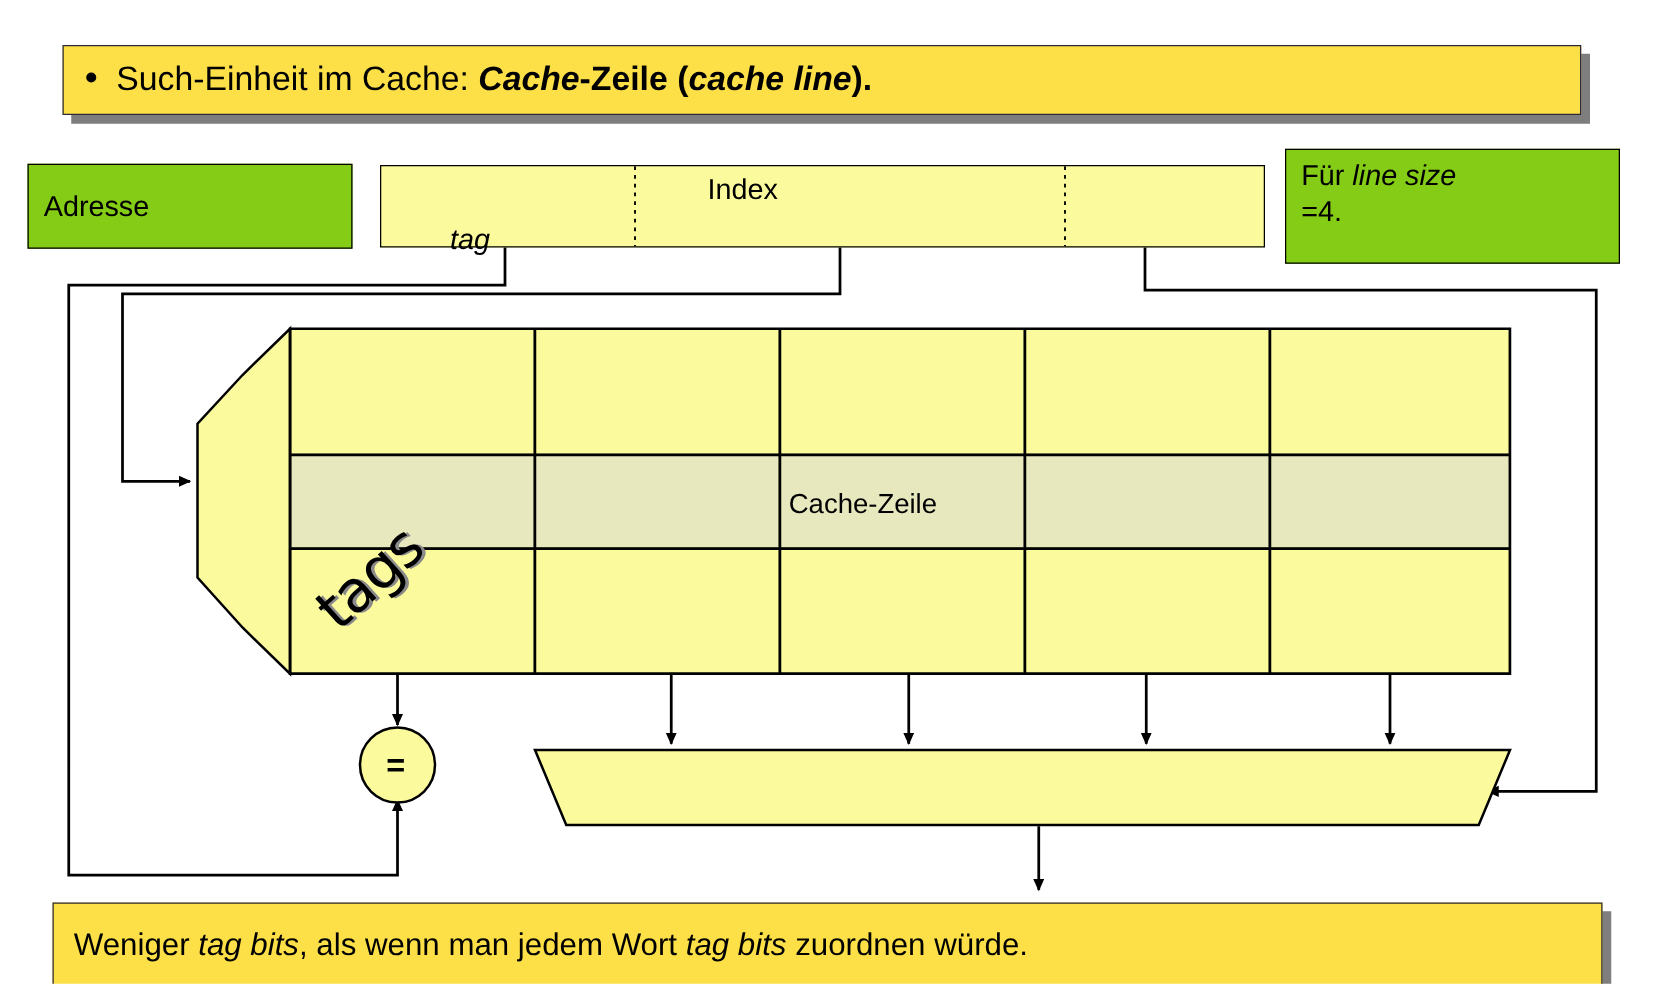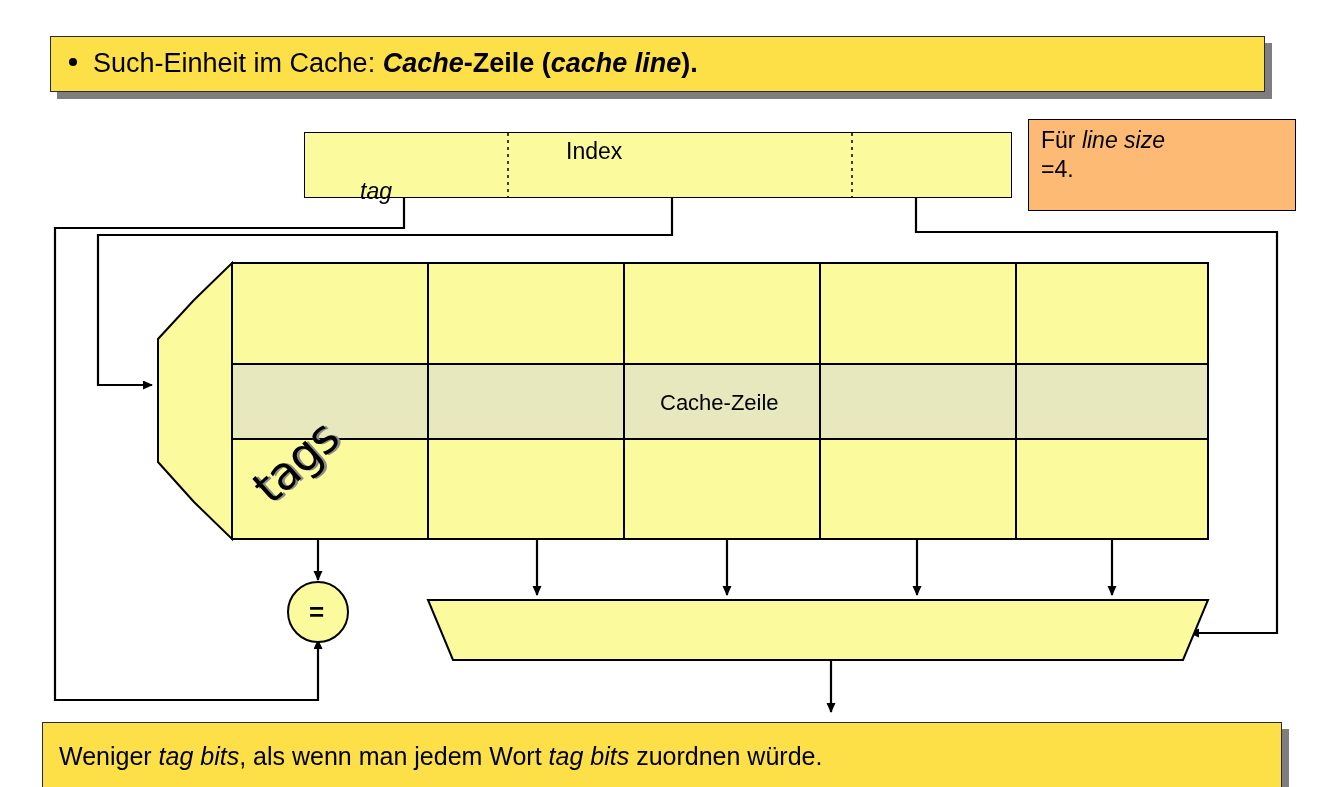--- a/index.html
+++ b/index.html
@@ -24,21 +24,21 @@
   .bullet{
     display:inline-block;width:8px;height:8px;border-radius:50%;
     background:#000;margin:0 16px 6px 0;vertical-align:middle;
   }
   .b{font-weight:bold;}
   .bi{font-weight:bold;font-style:italic;}
   .i{font-style:italic;}
 
   
   .peach{
-    position:absolute;background:#fdba74;border:1px solid #000;
+    position:absolute;background:#84cc16;border:1px solid #000;
     box-sizing:border-box;color:#000;
   }
   .peach.lbl{display:flex;align-items:center;padding-left:12px;font-size:23px;}
   .peach.note{padding:6px 10px 0 12px;font-size:23px;line-height:1.26;}
 
   .yellowbox{
     position:absolute;background:#fbfa9d;border:1px solid #000;
     box-sizing:border-box;
   }
 
@@ -63,20 +63,23 @@
 <body>
 
 <div id="stage">
 
   <div class="banner" style="left:50px;top:36px;width:1215px;height:56px;padding-left:18px;">
     <span class="txt">
       <span class="bullet"></span><span>Such-Einheit im Cache: </span><span class="bi">Cache</span><span class="b">-Zeile</span><span class="b"> (</span><span class="bi">cache line</span><span class="b">).</span>
     </span>
   </div>
 
+  <div class="peach lbl" style="left:22px;top:131px;width:260px;height:68px;">
+    <span>Adresse</span>
+  </div>
 
   <div class="yellowbox" style="left:304px;top:132px;width:708px;height:66px;"></div>
   <div class="seglabel i" style="left:360px;top:154px;margin-top:24px;">tag</div>
   <div class="seglabel" style="left:566px;top:138px;">Index</div>
   <div class="seglabel" style="left:900px;top:153px;"></div>
 
   <div class="peach note" style="left:1028px;top:119px;width:268px;height:92px;">
     <span>Für </span><span class="i">line size</span><br>
     <span>=4.</span>
   </div>
@@ -149,21 +152,21 @@
       <path d="M917,540 L917,595" marker-end="url(#ah)"></path>
       <path d="M1112,540 L1112,595" marker-end="url(#ah)"></path>
     </g>
 
     <g stroke="#000" stroke-width="2.2" fill="none">
       <path d="M831,661 L831,712" marker-end="url(#ah)"></path>
     </g>
   </svg>
 
   <div class="tagsword" style="left:278px;top:460px;">tags</div>
-  <div class="gridtxt" style="left:631px;top:390px;margin-left:29px;">Cache-Zeile</div>
+  <div class="gridtxt" style="left:631px;top:390px;">Cache-Zeile</div>
   <div class="eq" style="left:309px;top:597px;">=</div>
 
   <div class="banner" style="left:42px;top:722px;width:1240px;height:68px;padding-left:16px;">
     <span class="txt" style="font-size:25px;">
       <span>Weniger </span><span class="i">tag bits</span><span>, als wenn man jedem Wort </span><span class="i">tag bits</span><span> zuordnen würde.</span>
     </span>
   </div>
 
 </div>
 

